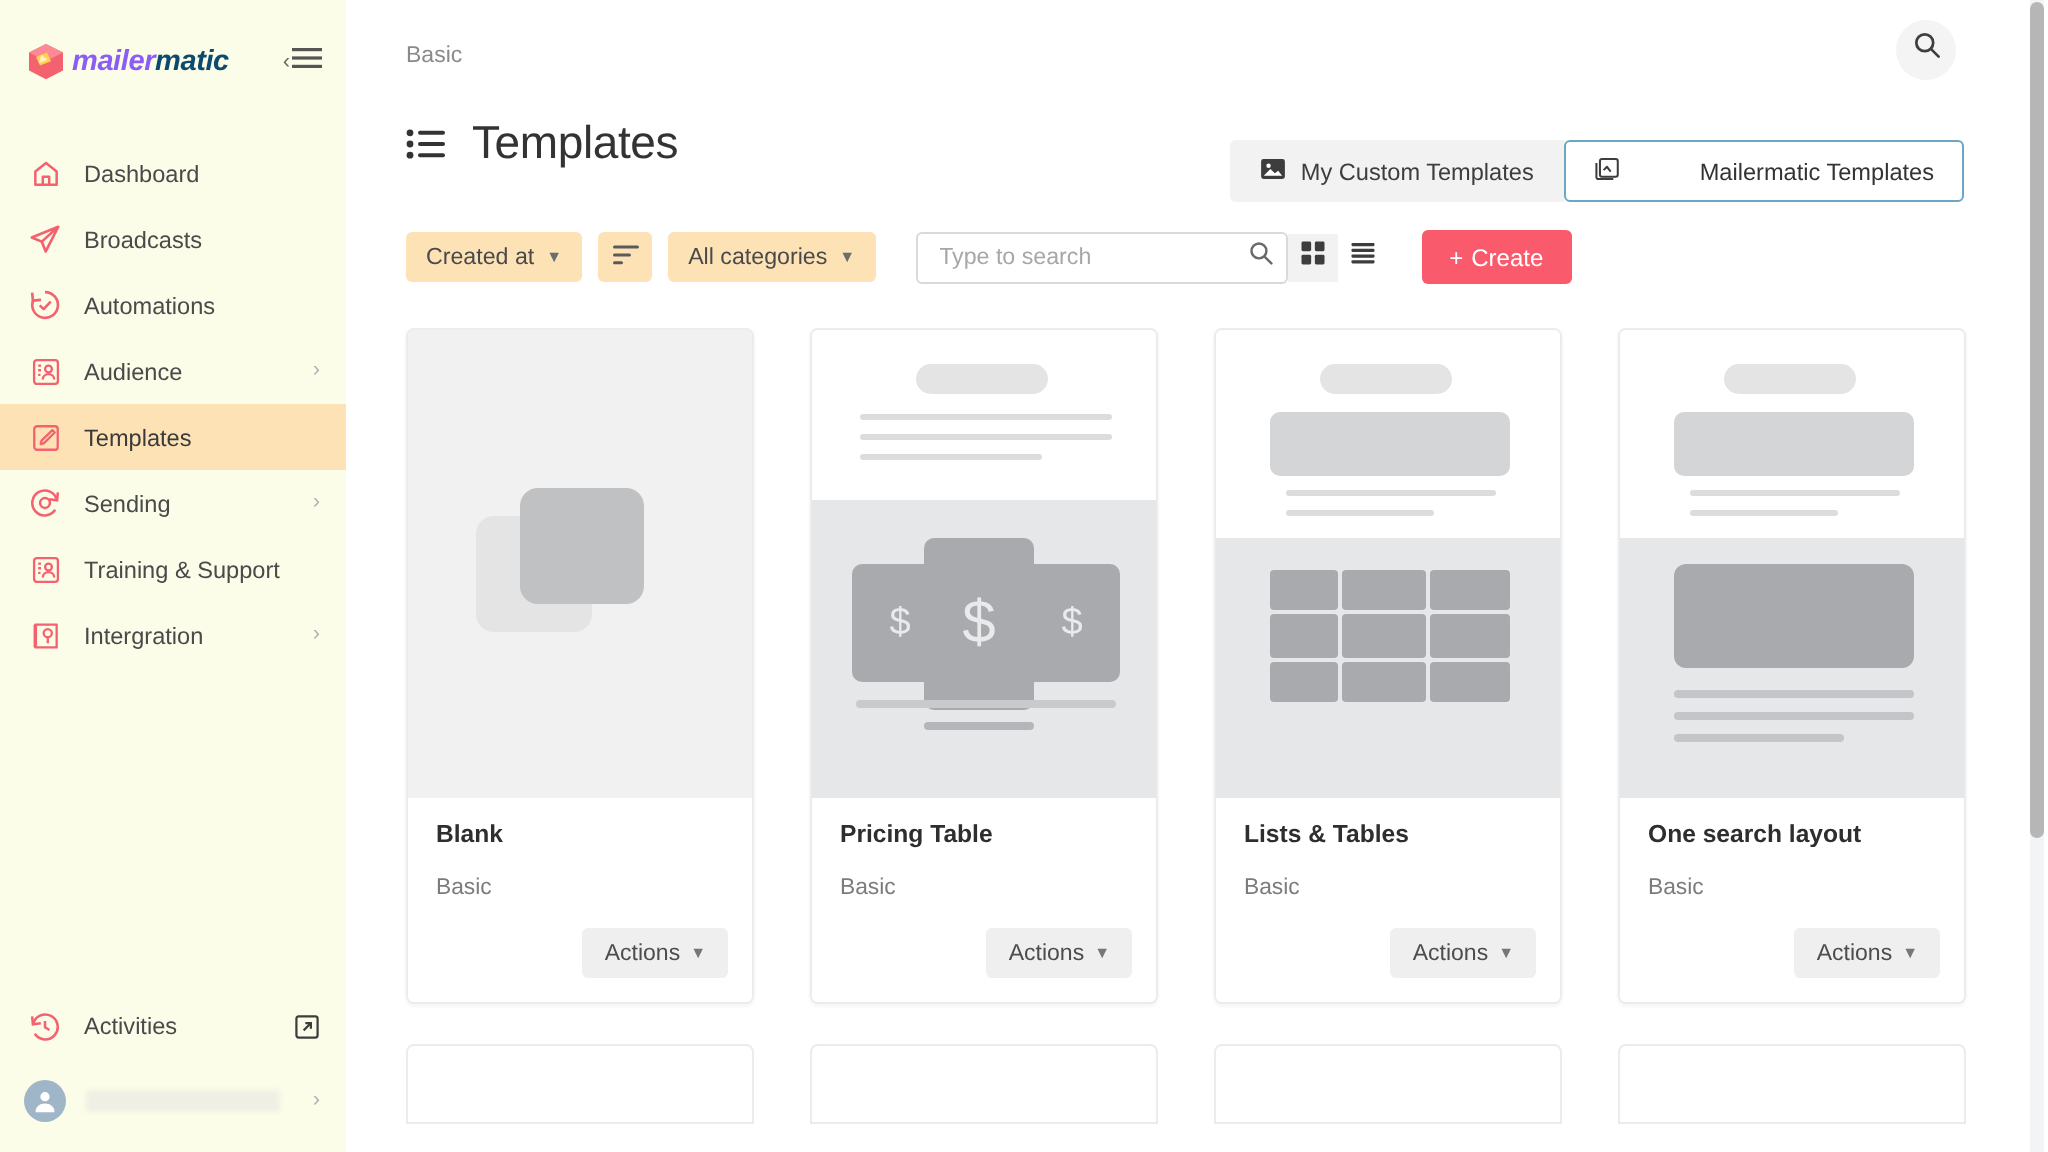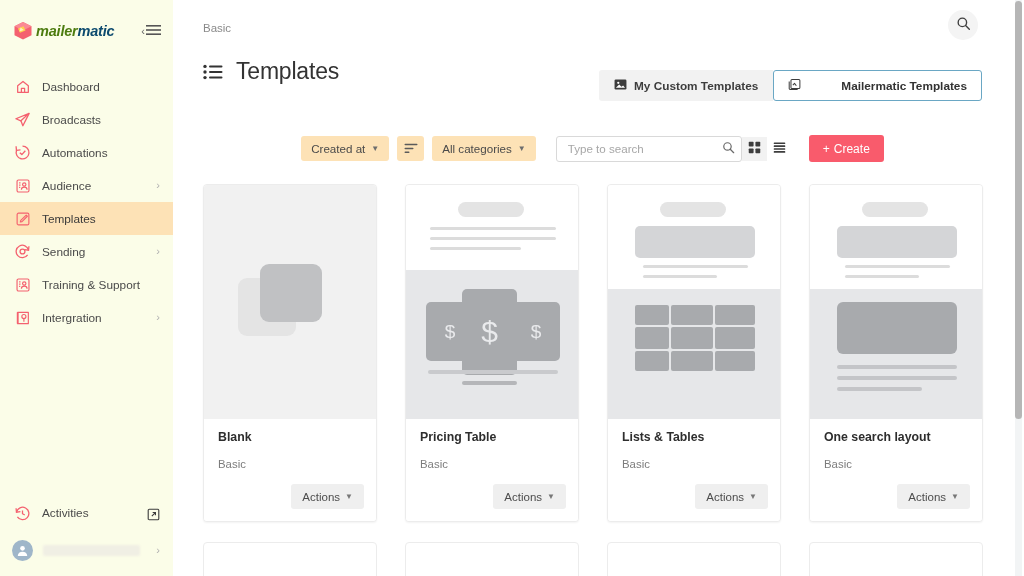--- a/index.html
+++ b/index.html
@@ -38,21 +38,21 @@
     width: 20px; height: 20px;
     position: relative;
     flex: none;
   }
   .logo-text {
     font-size: 14.5px;
     font-weight: 700;
     letter-spacing: -0.2px;
     font-style: italic;
   }
-  .logo-text .a { color: #4d7c0f; }
+  .logo-text .a { color: #8b5cf6; }
   .logo-text .b { color: #0c4a6e; }
   .collapse-btn {
     display: flex; align-items: center; gap: 1px;
     cursor: pointer; color: #555; flex: none;
   }
   .collapse-chev { font-size: 11px; color: #666; line-height: 1; }
 
   .nav { padding-top: 8px; flex: 1; }
   .nav-item {
     display: flex;
@@ -141,21 +141,20 @@
   .title-ico { width: 20px; height: 16px; flex: none; }
   .page-title {
     font-size: 23px;
     font-weight: 400;
     color: #333;
     letter-spacing: -0.2px;
   }
   .seg-group {
     display: flex;
     margin-top: 12px;
-    font-weight: bold;
   }
   .seg {
     display: flex; align-items: center; gap: 7px;
     height: 31px;
     padding: 0 14px;
     font-size: 11.8px;
     color: #3d3d3d;
     cursor: pointer;
     border: 1px solid transparent;
     background: #f2f2f2;
@@ -165,23 +164,23 @@
     background: #ffffff;
     border: 1.5px solid #6aa7c4;
     border-radius: 3px;
     color: #333;
     gap: 40px;
   }
 
   .toolbar {
     display: flex;
     align-items: center;
-    justify-content: center;
+    justify-content: flex-start;
     padding: 0 42px 0 30px;
-    margin-top: 34px;
+    margin-top: 14px;
   }
   .toolbar-left { display: flex; align-items: center; gap: 8px; }
   .pill {
     display: flex; align-items: center; gap: 6px;
     background: #fde2b6;
     height: 25px;
     padding: 0 10px;
     border-radius: 3px;
     font-size: 11.6px;
     color: #4a4a4a;

